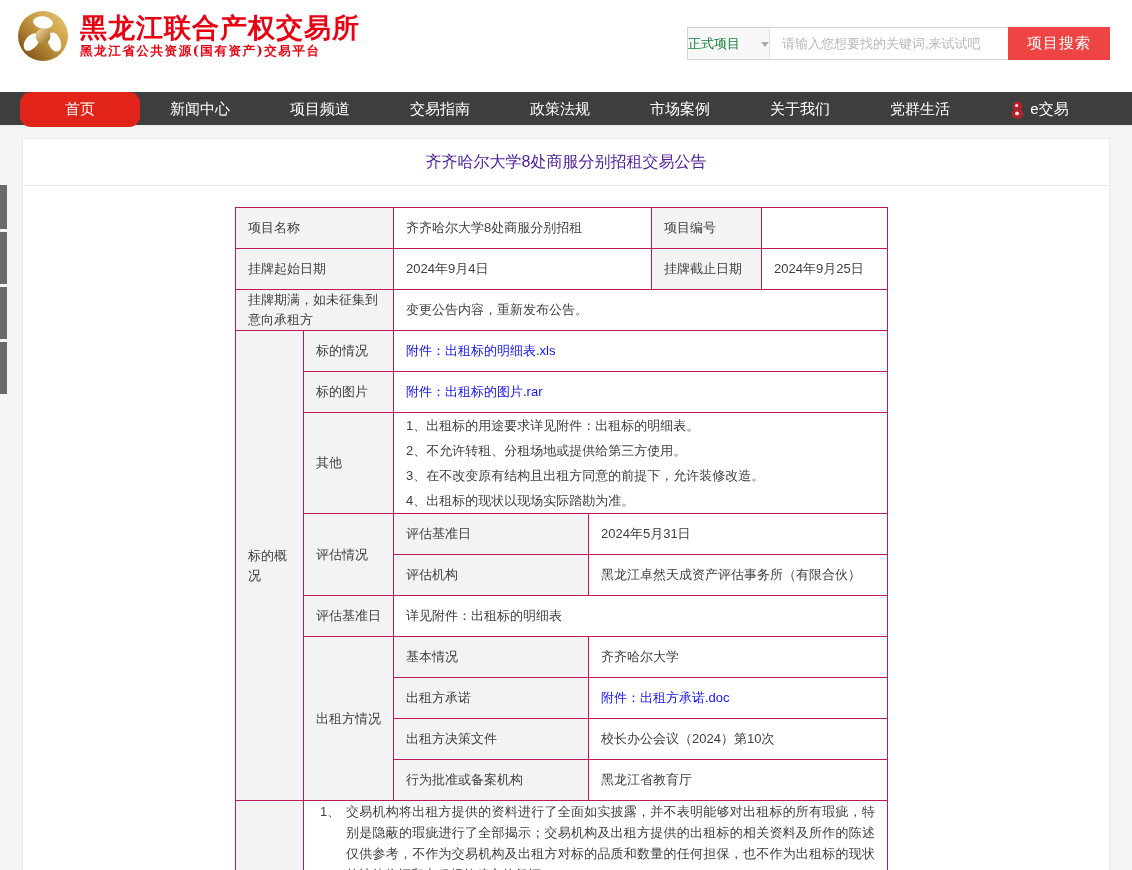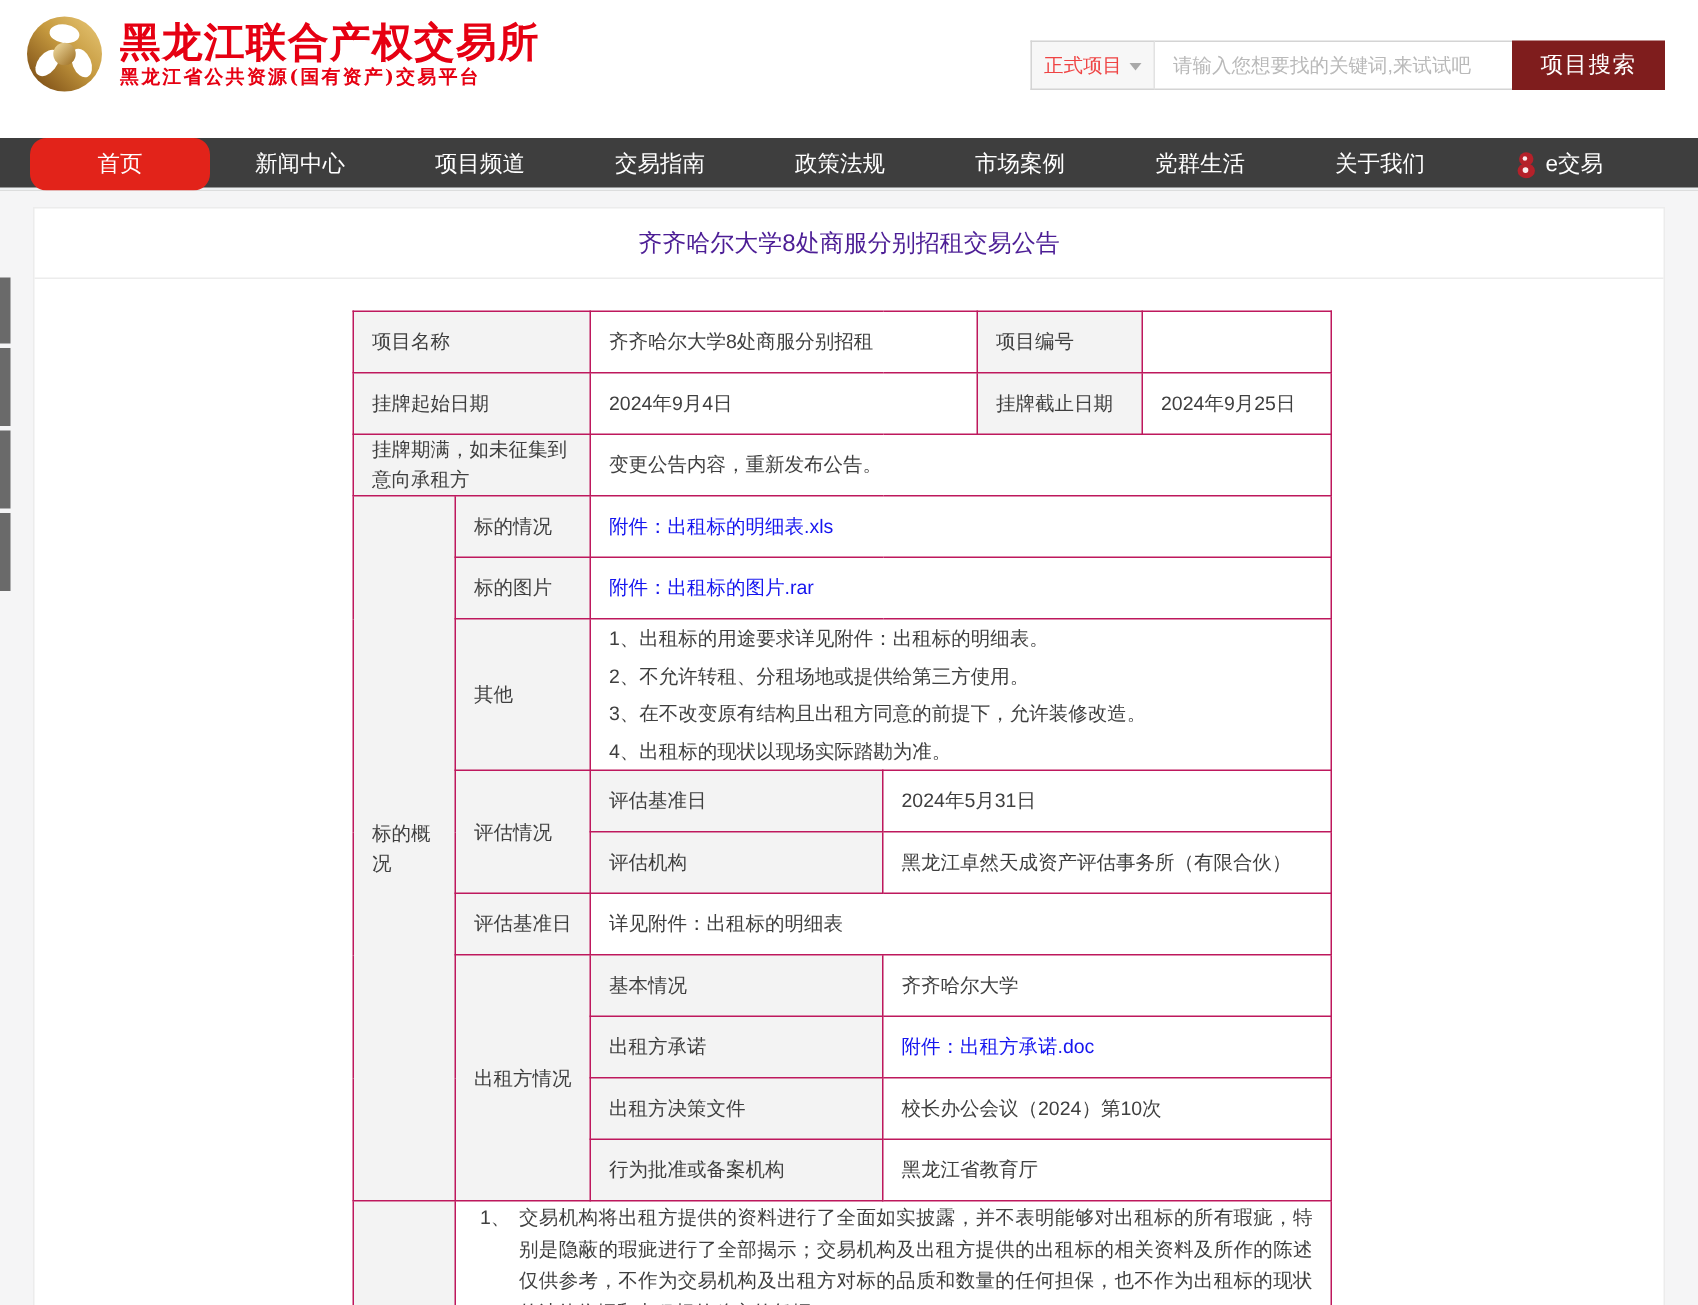--- a/index.html
+++ b/index.html
@@ -8,25 +8,25 @@
 
   
   .site-header { height:92px; background:#ffffff; position:relative; }
   .logo-wrap { position:absolute; left:16px; top:9px; display:flex; align-items:center; cursor:pointer; }
   .logo-emblem { width:54px; height:54px; margin-right:10px; }
   .logo-texts { display:flex; flex-direction:column; }
   .logo-title { color:#e60012; font-size:27px; font-weight:900; letter-spacing:1px; line-height:30px; }
   .logo-subtitle { color:#e60012; font-family:"DejaVu Serif","Liberation Serif",serif; font-weight:bold; font-size:12.5px; letter-spacing:1.6px; margin-top:0; }
 
   .search-wrap { position:absolute; left:687px; top:27px; height:33px; display:flex; }
-  .search-cat { width:83px; height:33px; background:#f7f7f7; border:1px solid #d4d4d4; border-right:1px solid #e2e2e2; display:flex; align-items:center; justify-content:center; gap:5px; color:#ef4444; font-size:13px; cursor:pointer; }
+  .search-cat { width:83px; height:33px; background:#f7f7f7; border:1px solid #d4d4d4; border-right:1px solid #e2e2e2; display:flex; align-items:center; justify-content:space-between; gap:5px; color:#15803d; font-size:13px; cursor:pointer; }
   .chev { width:0; height:0; border-left:4px solid transparent; border-right:4px solid transparent; border-top:5px solid #a9a9a9; margin-top:2px; }
   .search-input { width:238px; height:33px; border:1px solid #d4d4d4; border-left:none; border-right:none; padding:0 12px; font-size:13px; color:#444; outline:none; font-family:inherit; }
   .search-input::placeholder { color:#b9b9b9; }
-  .search-btn { width:102px; height:33px; background:#7f1d1d; color:#fff; font-size:15px; border:none; cursor:pointer; font-family:inherit; letter-spacing:1px; }
+  .search-btn { width:102px; height:33px; background:#ef4444; color:#fff; font-size:15px; border:none; cursor:pointer; font-family:inherit; letter-spacing:1px; }
 
   
   .main-nav { height:35px; background:#3e3e3e; display:flex; padding-left:20px; border-bottom:2px solid #edeff0; }
   .nav-item { width:120px; height:35px; display:flex; align-items:center; justify-content:center; gap:6px; color:#ffffff; font-size:15px; cursor:pointer; }
   .nav-item.active { background:#e2231a;border-radius:11px; }
   .eseal { width:13px; height:18px; flex:0 0 auto; }
 
   
   .main-area { position:relative; height:733px; background:#f5f5f6; }
   .side-tabs { position:absolute; left:0; top:58px; width:7px; display:flex; flex-direction:column; gap:3px; }
@@ -105,24 +105,24 @@
   <div class="nav-item">
       <span>交易指南</span>
     </div>
   <div class="nav-item">
       <span>政策法规</span>
     </div>
   <div class="nav-item">
       <span>市场案例</span>
     </div>
   <div class="nav-item">
+      <span>关于我们</span>
+    </div>
+  <div class="nav-item">
       <span>党群生活</span>
-    </div>
-  <div class="nav-item">
-      <span>关于我们</span>
     </div>
   <div class="nav-item">
     <svg class="eseal" viewBox="0 0 13 18">
       <ellipse cx="6.5" cy="5" rx="4.8" ry="4.5" fill="#b5212a"></ellipse>
       <ellipse cx="6.5" cy="12.8" rx="5.8" ry="5" fill="#b5212a"></ellipse>
       <circle cx="5.6" cy="4.6" r="1.5" fill="#ffffff" opacity="0.92"></circle>
       <circle cx="6" cy="12.4" r="1.9" fill="#ffffff" opacity="0.92"></circle>
     </svg>
     <span>e交易</span>
   </div>

